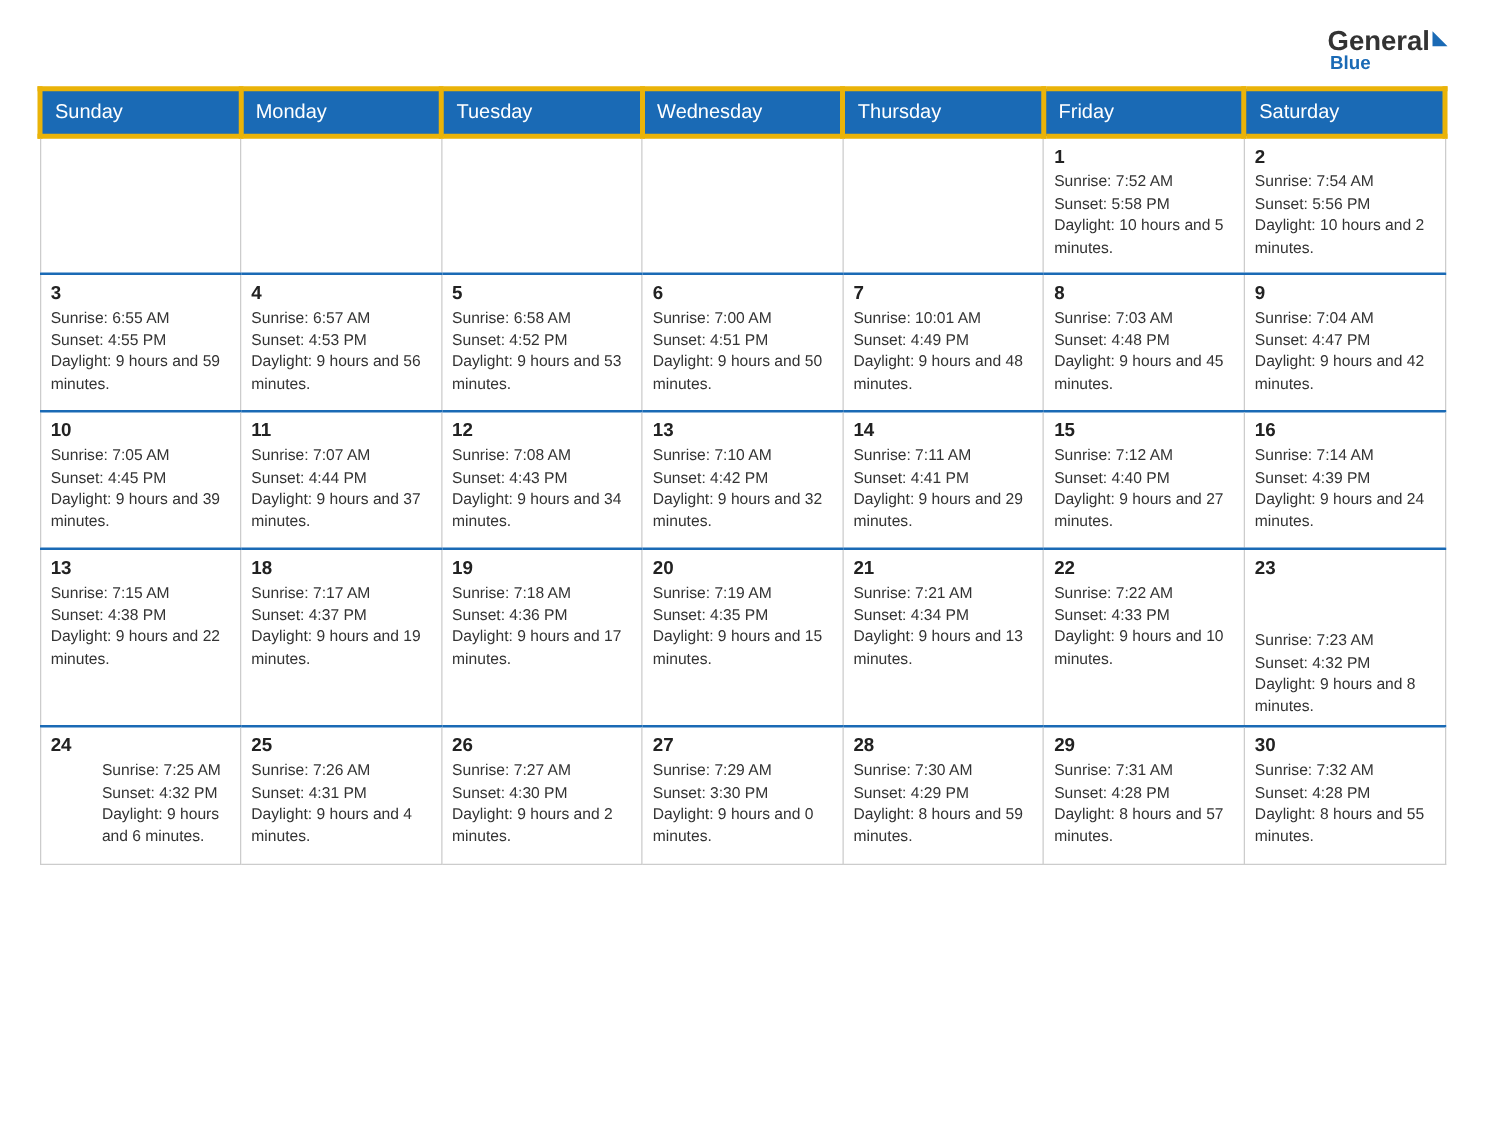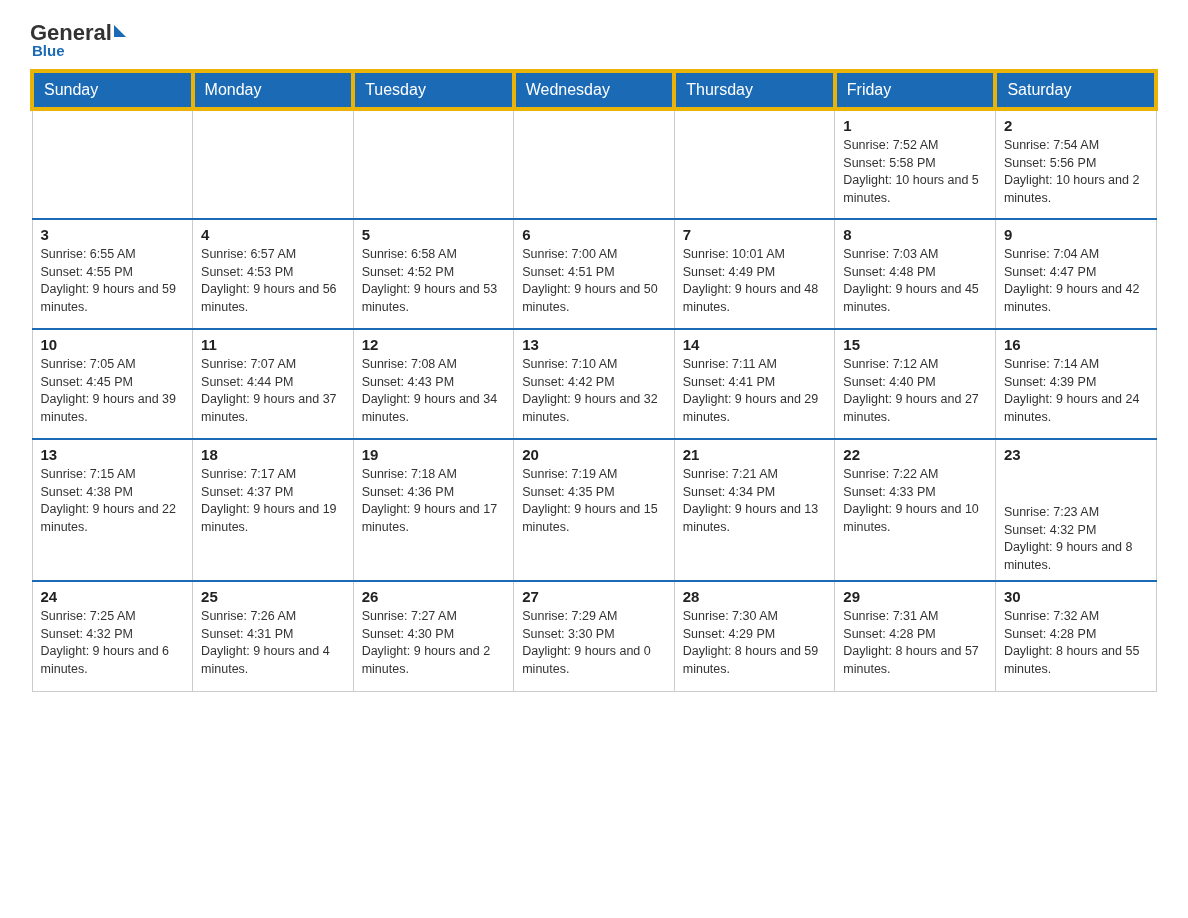--- a/index.html
+++ b/index.html
@@ -5,21 +5,21 @@
     * { box-sizing: border-box; margin: 0; padding: 0; }
     body {
       font-family: Arial, sans-serif;
       background: #ffffff;
       padding: 20px 30px;
       width: 1188px;
       min-height: 918px;
     }
     .header-area {
       display: flex;
-      justify-content: flex-start;
+      justify-content: flex-end;
       align-items: flex-start;
       margin-bottom: 10px;
     }
     .logo-area {
       display: flex;
       flex-direction: column;
       align-items: flex-start;
     }
     .logo-text {
       display: flex;
@@ -279,21 +279,21 @@
         <td>
           <span class="day-number">23</span>
           <div class="day-info" style="white-space: pre-line; margin-top: 41px;">Sunrise: 7:23 AM
 Sunset: 4:32 PM
 Daylight: 9 hours and 8 minutes.</div>
         </td>
       </tr>
       <tr>
         <td>
           <span class="day-number">24</span>
-          <div class="day-info" style="white-space: pre-line;">Sunrise: 7:25 AM
+          <div class="day-info" style="white-space: pre-line; margin-left: 41px;">Sunrise: 7:25 AM
 Sunset: 4:32 PM
 Daylight: 9 hours and 6 minutes.</div>
         </td>
         <td>
           <span class="day-number">25</span>
           <div class="day-info" style="white-space: pre-line;">Sunrise: 7:26 AM
 Sunset: 4:31 PM
 Daylight: 9 hours and 4 minutes.</div>
         </td>
         <td>

